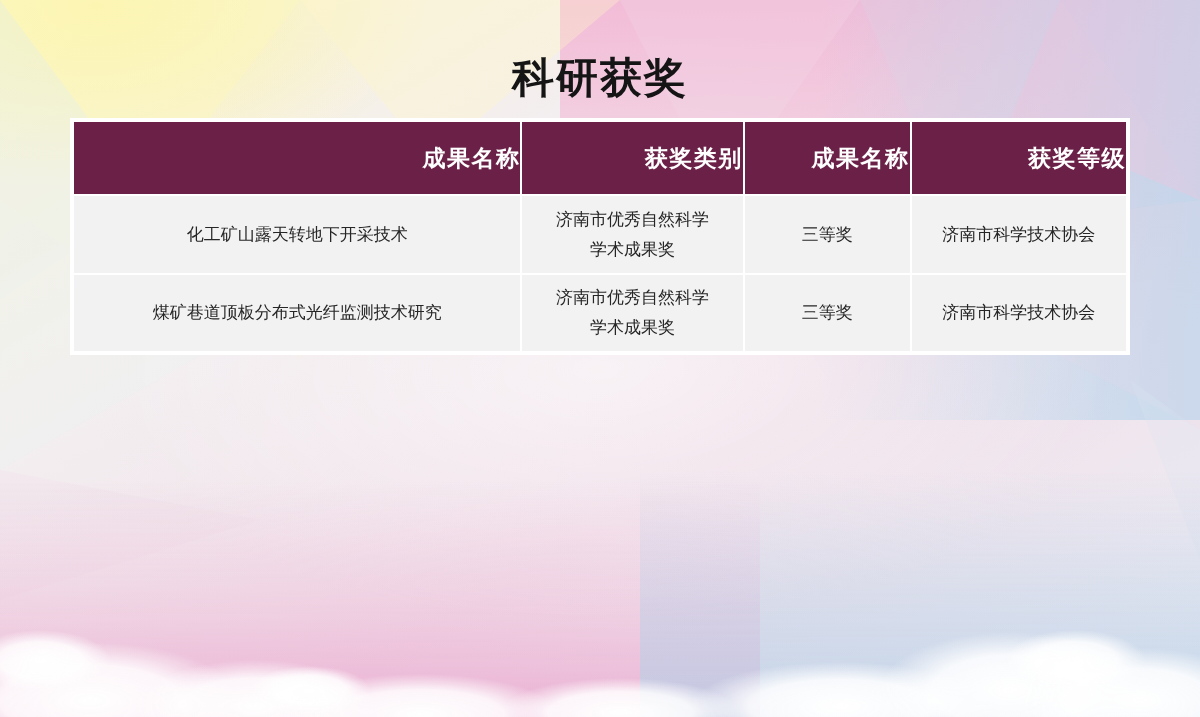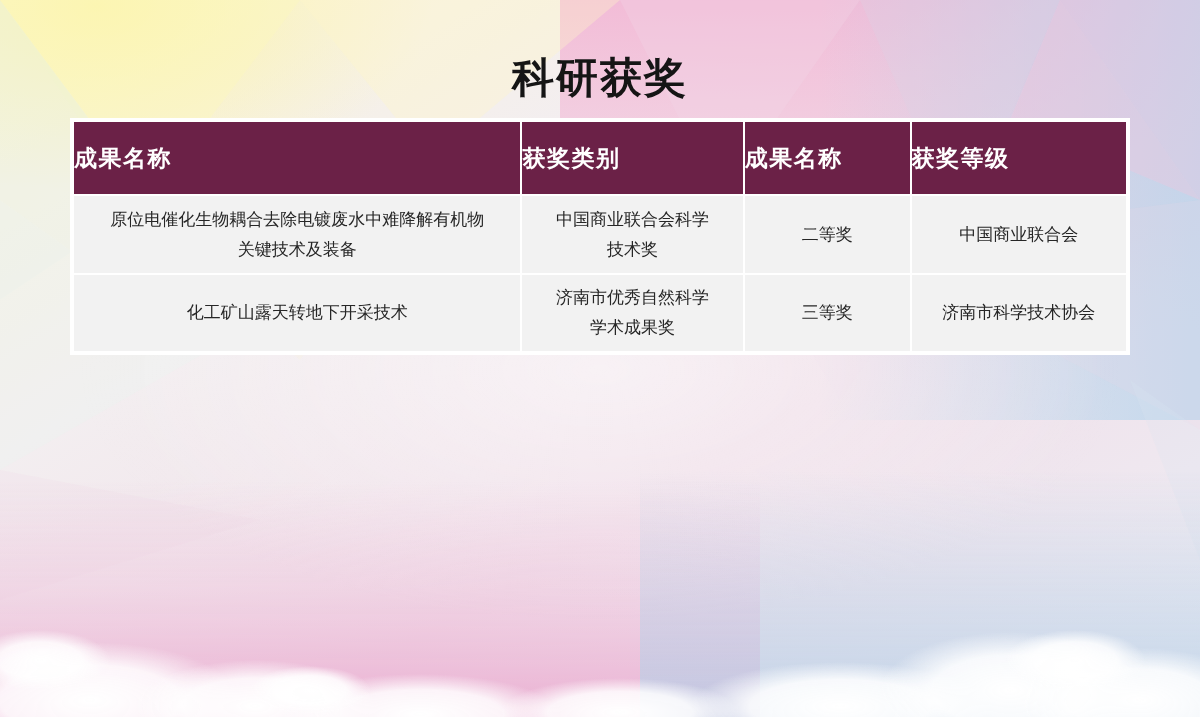--- a/index.html
+++ b/index.html
@@ -60,21 +60,21 @@
   .award-table col.c-unit   { width: 216px; }
 
   .award-table thead th {
     background: #6b2147;
     color: #ffffff;
     font-size: 23px;
     font-weight: bold;
     letter-spacing: 1.5px;
     height: 72px;
     vertical-align: middle;
-    text-align: left;
+    text-align: right;
     border: none;
   }
 
   .award-table tbody td {
     background: #f2f2f2;
     color: #262626;
     font-size: 17px;
     line-height: 30px;
     text-align: center;
     vertical-align: middle;
@@ -184,25 +184,25 @@
   <thead>
     <tr>
       <th>成果名称</th>
       <th>获奖类别</th>
       <th>成果名称</th>
       <th>获奖等级</th>
     </tr>
   </thead>
   <tbody>
     <tr>
-      <td class="cell-name">原位电催化生物耦合去除电镀废水中难降解有机物<br>关键技术及装备</td>
-      <td>中国商业联合会科学<br>技术奖</td>
-      <td>二等奖</td>
-      <td>中国商业联合会</td>
+      <td class="cell-name">化工矿山露天转地下开采技术</td>
+      <td>济南市优秀自然科学<br>学术成果奖</td>
+      <td>三等奖</td>
+      <td>济南市科学技术协会</td>
     </tr>
     <tr>
-      <td class="cell-name">化工矿山露天转地下开采技术</td>
+      <td class="cell-name">煤矿巷道顶板分布式光纤监测技术研究</td>
       <td>济南市优秀自然科学<br>学术成果奖</td>
       <td>三等奖</td>
       <td>济南市科学技术协会</td>
     </tr>
   </tbody>
 </table>
 
 </body></html>

